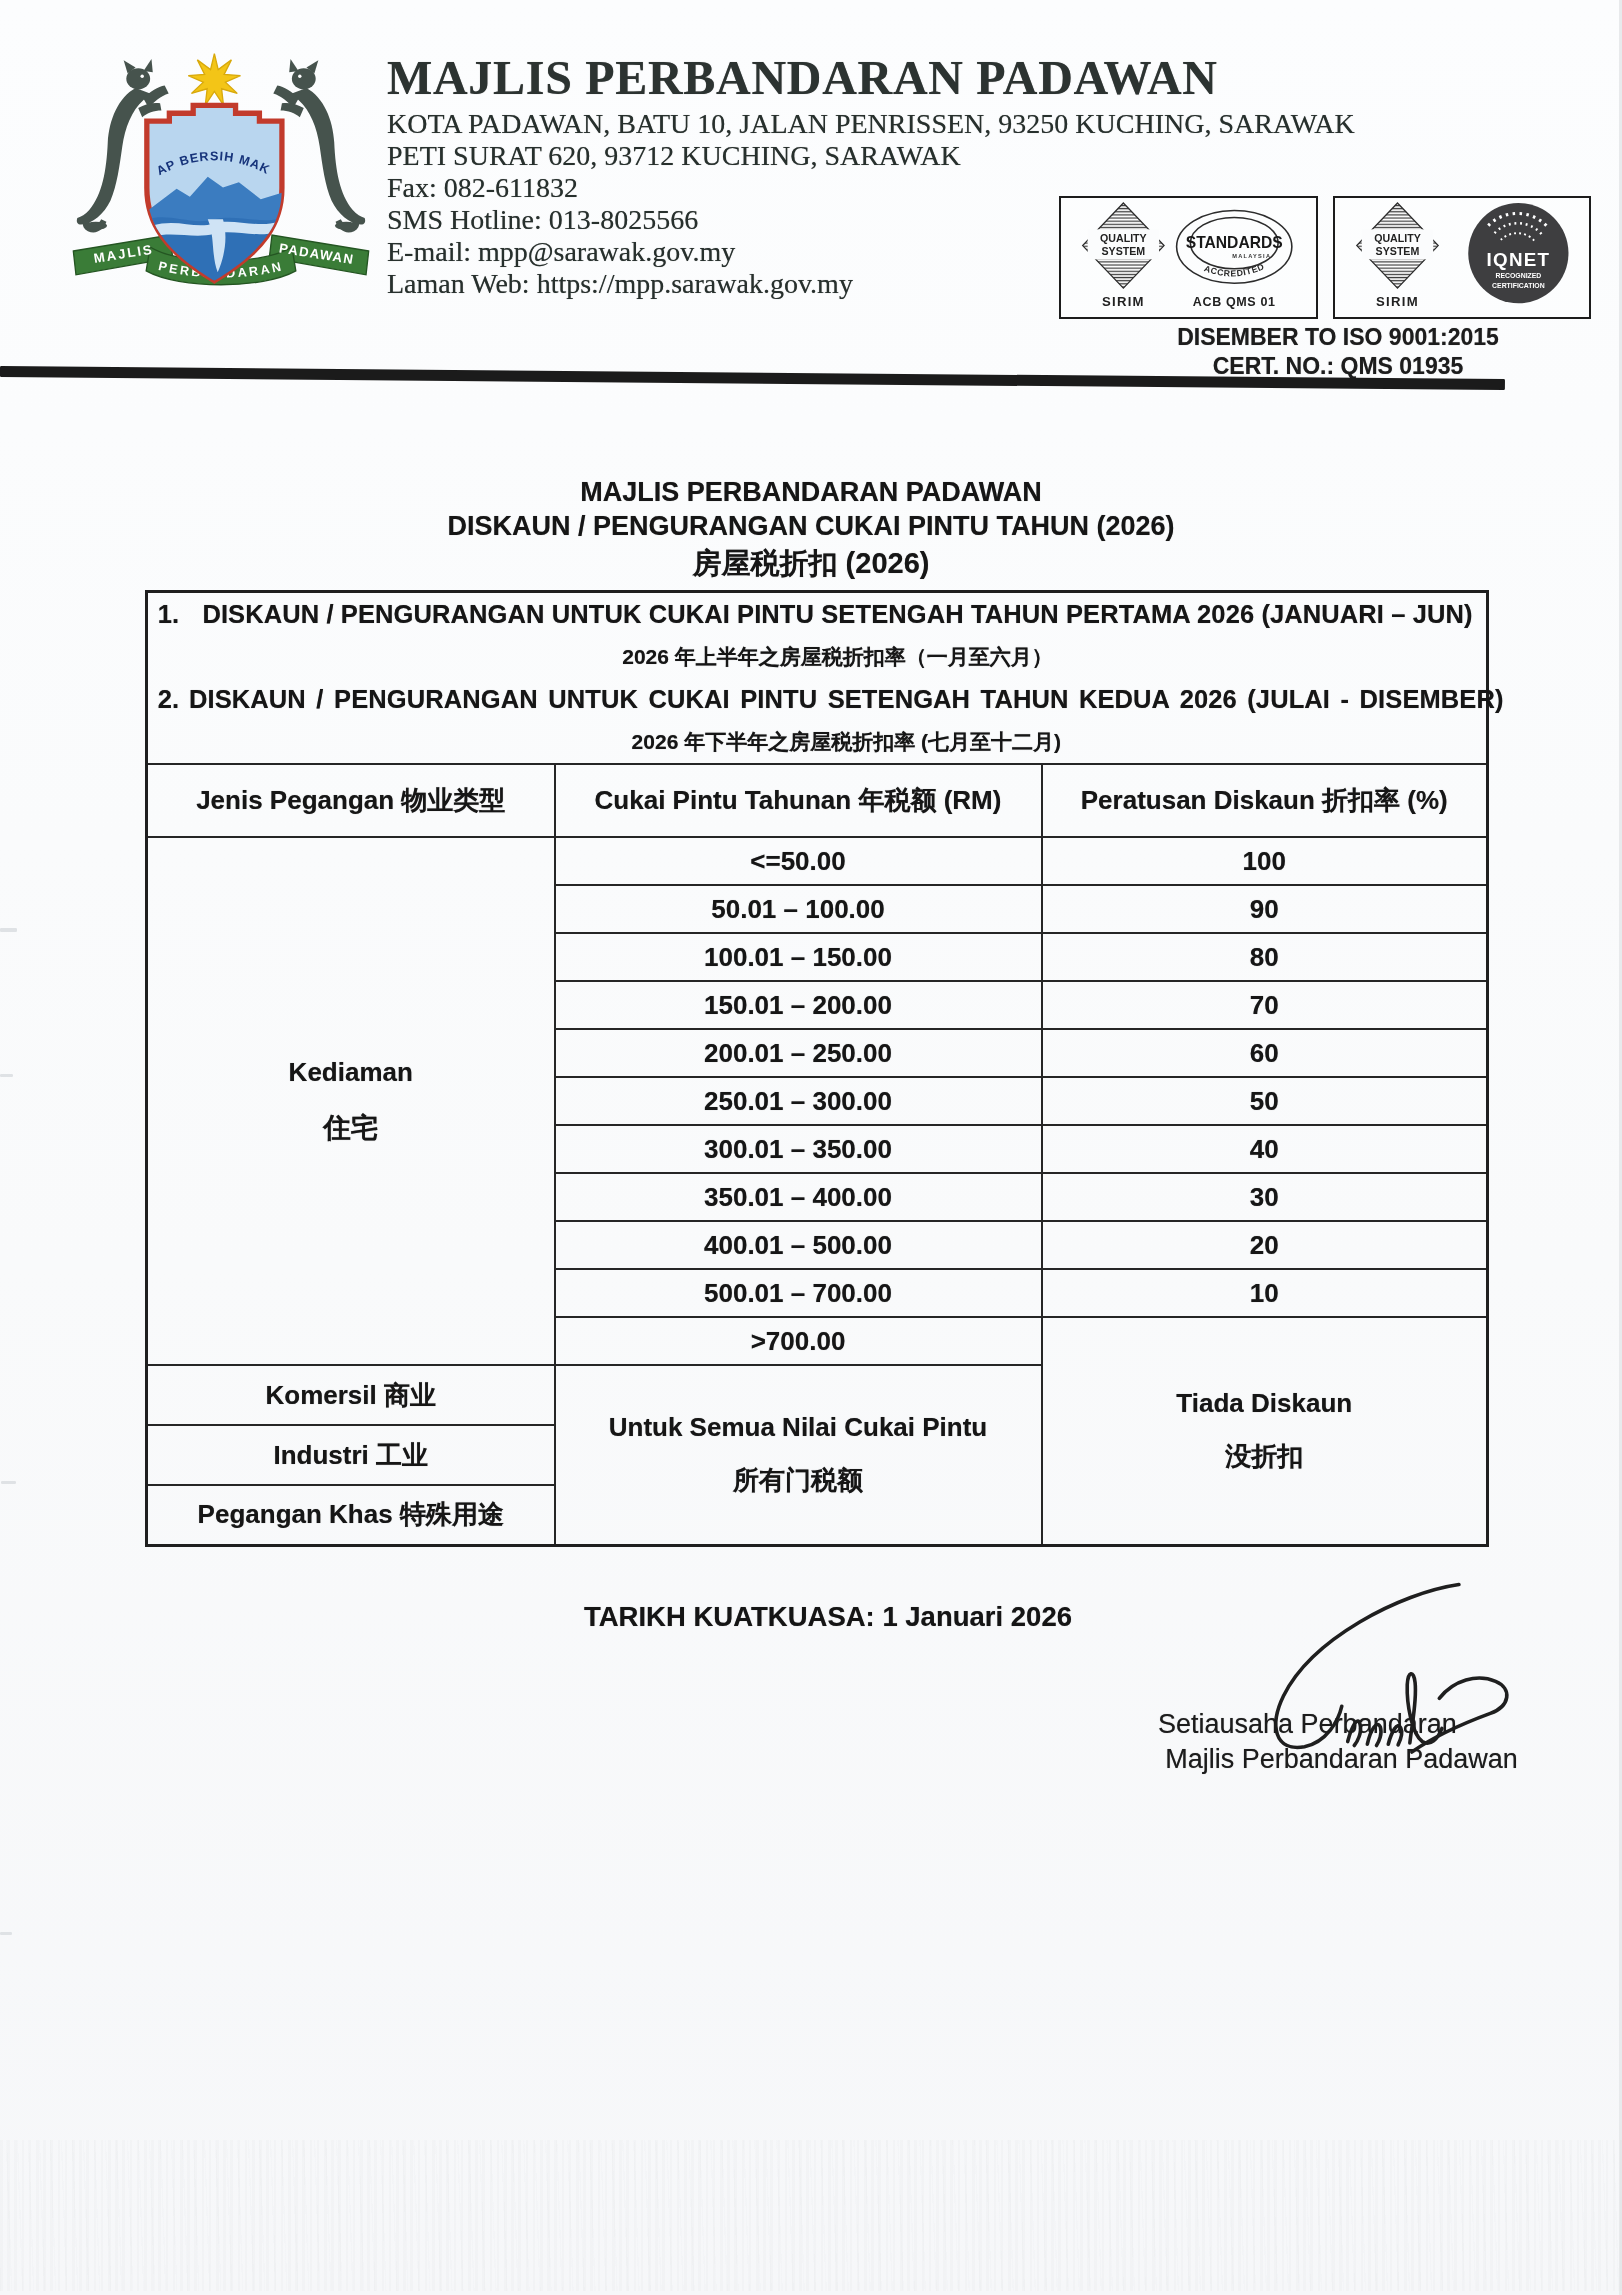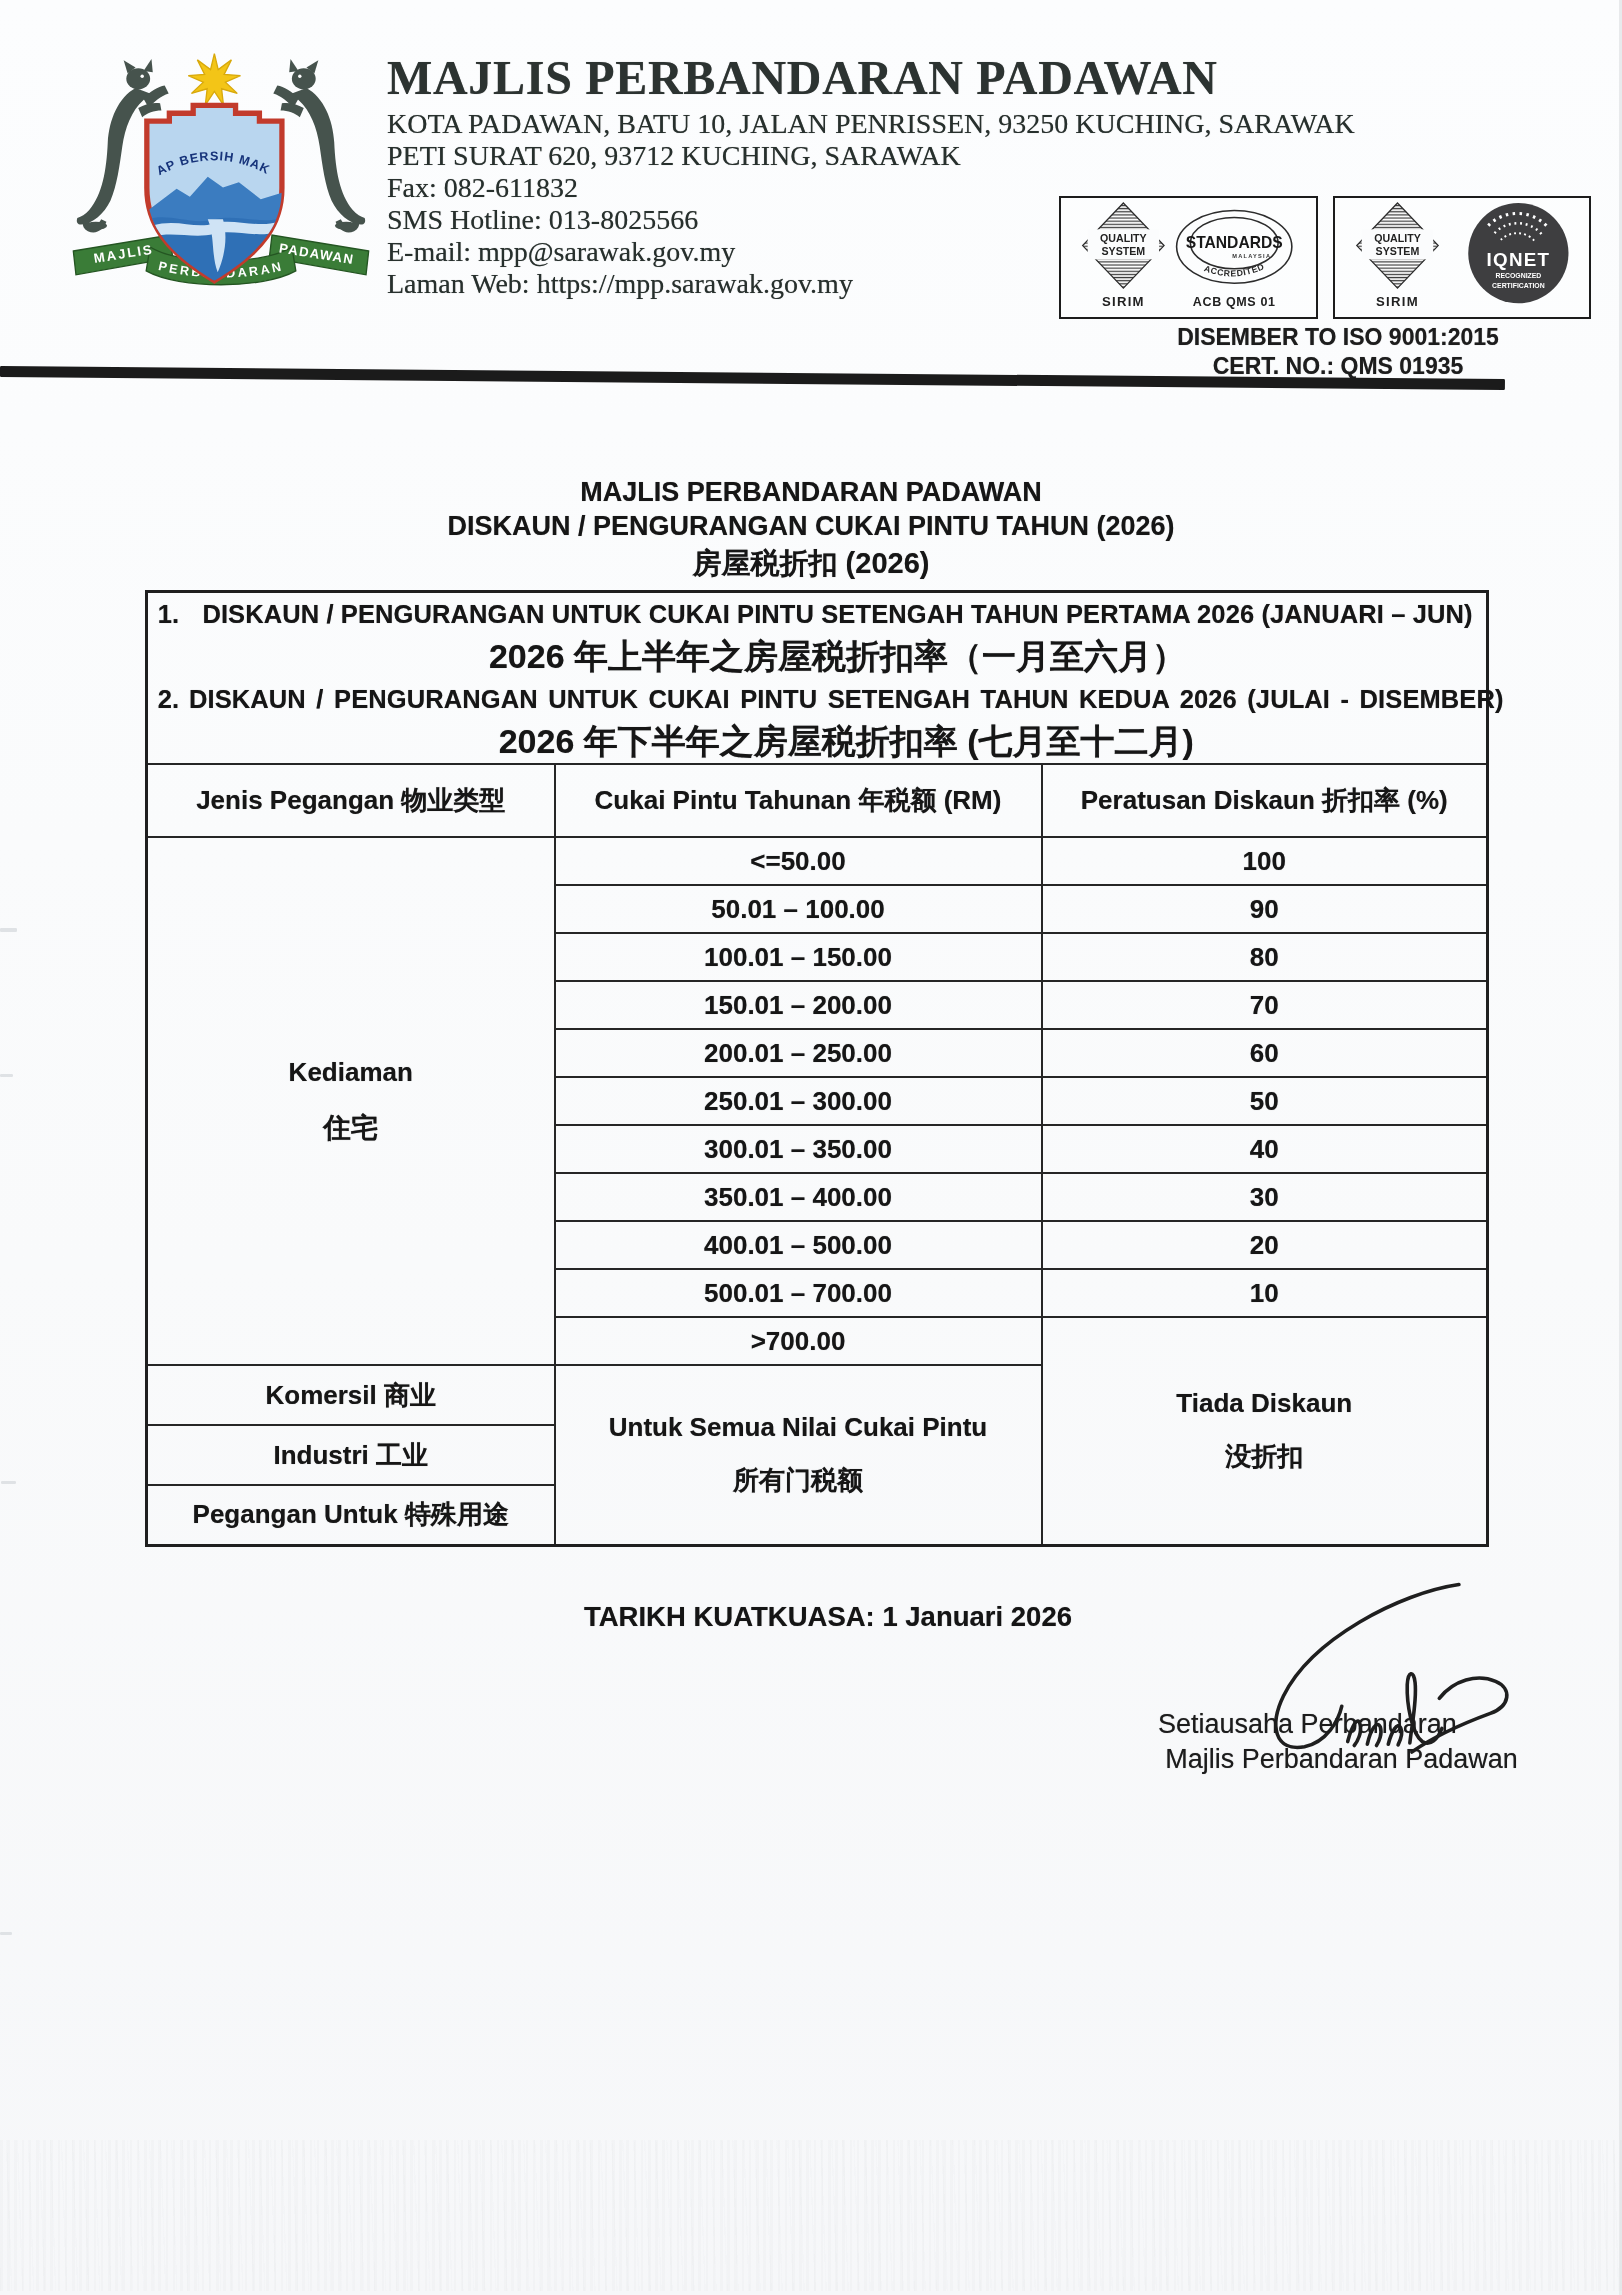--- a/index.html
+++ b/index.html
@@ -30,21 +30,21 @@
   .doc-title .t3{font-size:29px;line-height:38px;}
   
   table.main{position:absolute;left:145px;top:590px;width:1341px;border-collapse:collapse;
     table-layout:fixed;border:3.9px solid #1f1f1f;}
   table.main td,table.main th{border:2px solid #262626;vertical-align:middle;text-align:center;
     font-weight:bold;font-size:26px;color:#161616;padding:0;}
   td.listcell{vertical-align:top;text-align:left;padding:15.7px 13px 0 14.4px;}
   .note-item{display:grid;grid-template-columns:41px 1fr;}
   .note-num{font-size:25.5px;line-height:42px;}
   .note-my{font-size:25.5px;line-height:42px;white-space:nowrap;letter-spacing:0.1px;}
-  .note-cn{font-size:34px;line-height:43px;}
+  .note-cn{font-size:21px;line-height:43px;}
   .r-list{height:171px;}
   .r-head{height:73px;}
   .r-data{height:48px;}
   .r-cat{height:60px;}
   .cell-2line .l1{display:block;}
   .cell-2line .l2{display:block;margin-top:19.6px;}
   td.kediaman .l2{margin-top:22px;font-size:27.5px;}
   
   .effective{position:absolute;left:584px;top:1601px;font-weight:bold;font-size:27.5px;color:#151515;white-space:nowrap;}
   .sig-svg{position:absolute;left:1243px;top:1570px;width:301px;height:190px;}
@@ -290,21 +290,21 @@
       <td>Komersil 商业</td>
       <td class="cell-2line" rowspan="3">
         <span class="l1">Untuk Semua Nilai Cukai Pintu</span>
         <span class="l2">所有门税额</span>
       </td>
     </tr>
     <tr class="r-cat">
       <td>Industri 工业</td>
     </tr>
     <tr class="r-cat">
-      <td>Pegangan Untuk 特殊用途</td>
+      <td>Pegangan Khas 特殊用途</td>
     </tr>
   </tbody>
     </table>
 
   <div class="effective ink">TARIKH KUATKUASA: 1 Januari 2026</div>
 
   <svg class="sig-svg" viewBox="0 0 460 290">
     <g fill="none" stroke="#1f1f1f" stroke-width="5.5" stroke-linecap="round">
       <path d="M330,22 C240,35 105,105 62,192 C40,237 48,278 94,270 C128,263 146,230 151,208"></path>
       <path d="M160,262 C167,235 176,223 179,236 C182,248 175,262 170,268"></path>

